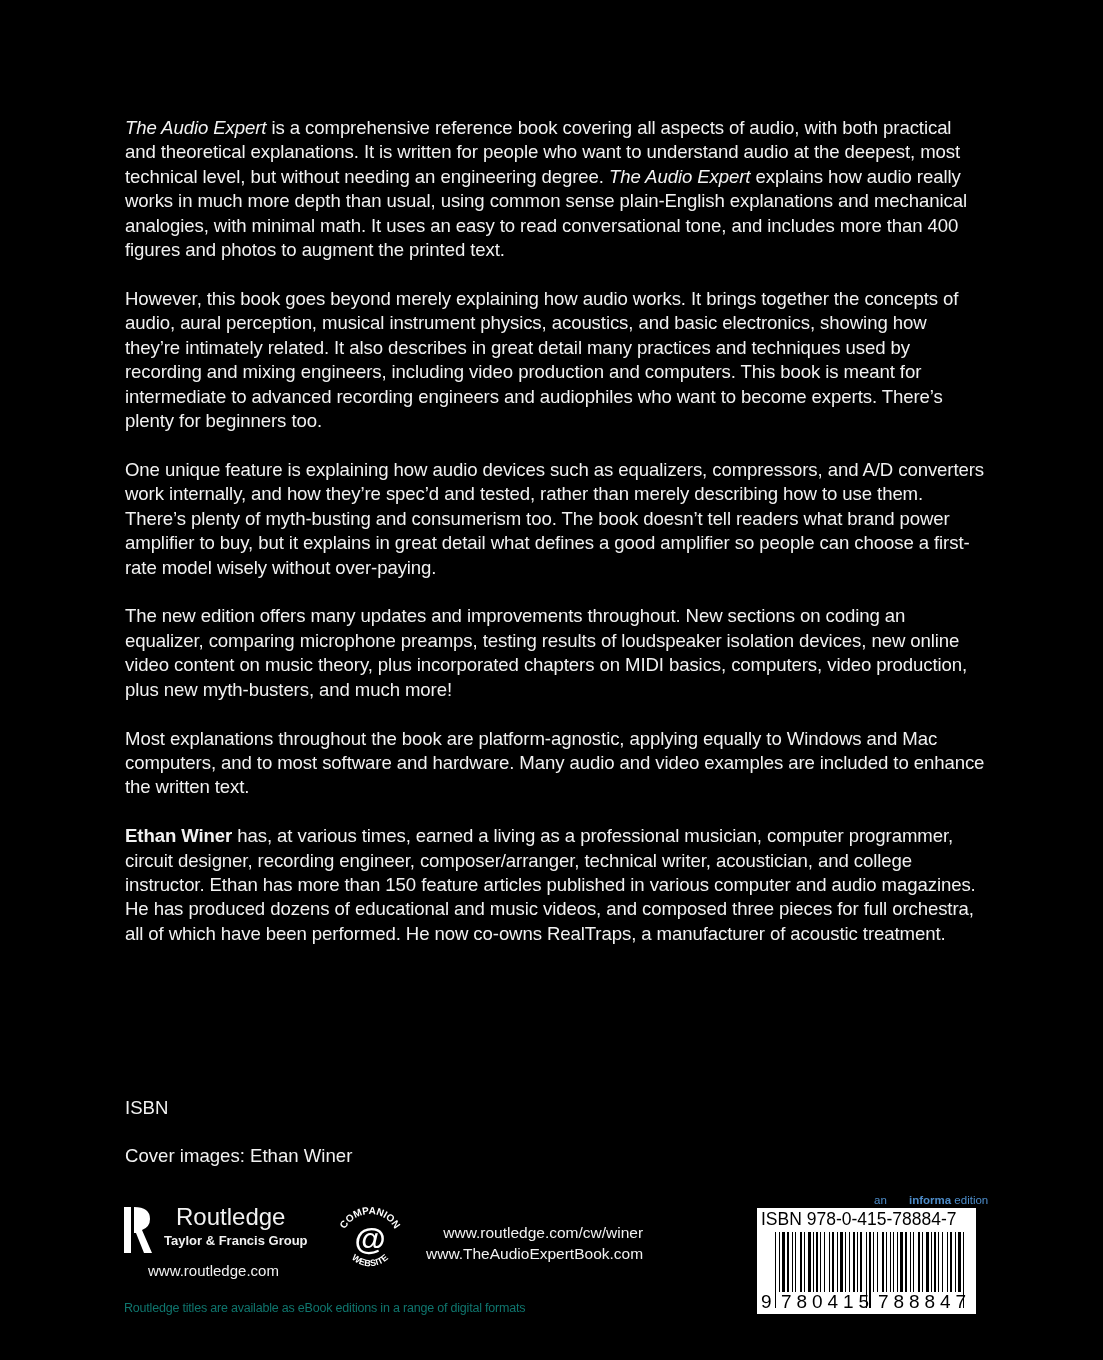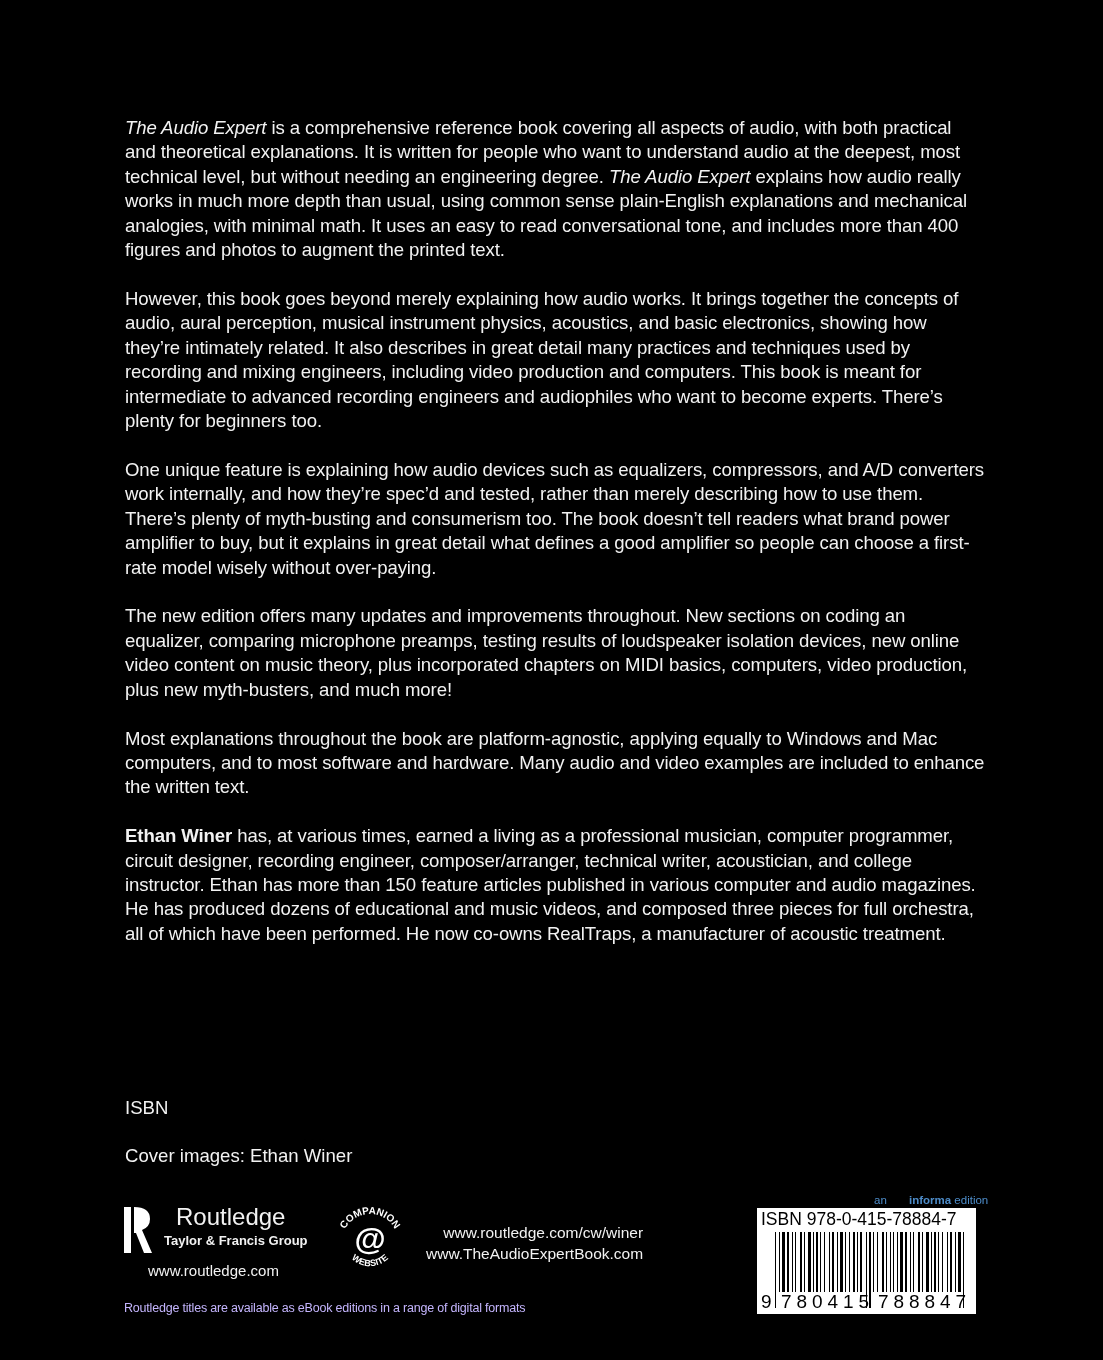--- a/index.html
+++ b/index.html
@@ -16,21 +16,21 @@
   .body-text strong { font-weight: bold; }
   .category { position: absolute; left: 125px; top: 1097px; font-size: 18.6px; }
   .credits { position: absolute; left: 125px; top: 1145px; font-size: 18.6px; }
   .logo-block { position: absolute; left: 124px; top: 1205px; }
   .logo-mark { position: absolute; left: 0; top: 0; width: 30px; height: 50px; }
   .logo-name { position: absolute; left: 52px; top: -2px; font-size: 24px; white-space: nowrap; }
   .logo-group { position: absolute; left: 40px; top: 28px; font-size: 13px; font-weight: bold; white-space: nowrap; }
   .logo-url { position: absolute; left: 0; top: 57px; font-size: 15px; white-space: nowrap; margin-left: 24px; }
   .companion { position: absolute; left: 334px; top: 1202px; width: 72px; height: 72px; }
   .companion-urls { position: absolute; left: 426px; top: 1222px; font-size: 15.5px; line-height: 21px; text-align: right; }
-  .ebook-note { position: absolute; left: 124px; top: 1301px; font-size: 12.5px; color: #c4b5fd; letter-spacing: -0.2px; }
+  .ebook-note { position: absolute; left: 124px; top: 1301px; font-size: 12.5px; color: #0f766e; letter-spacing: -0.2px; }
   .informa { position: absolute; left: 874px; top: 1194px; font-size: 11.5px; color: #4d8cc9; white-space: nowrap; }
   .informa b { font-weight: bold; padding-left: 19px; }
   .barcode-box { position: absolute; left: 757px; top: 1208px; width: 219px; height: 106px; background: #fff; }
   .isbn-text { position: absolute; left: 4px; top: 1px; font-size: 17.5px; color: #000; white-space: nowrap; }
   .barcode-svg { position: absolute; left: 0; top: 0; }
 </style>
 </head>
 <body>
 
 <div class="body-text">

